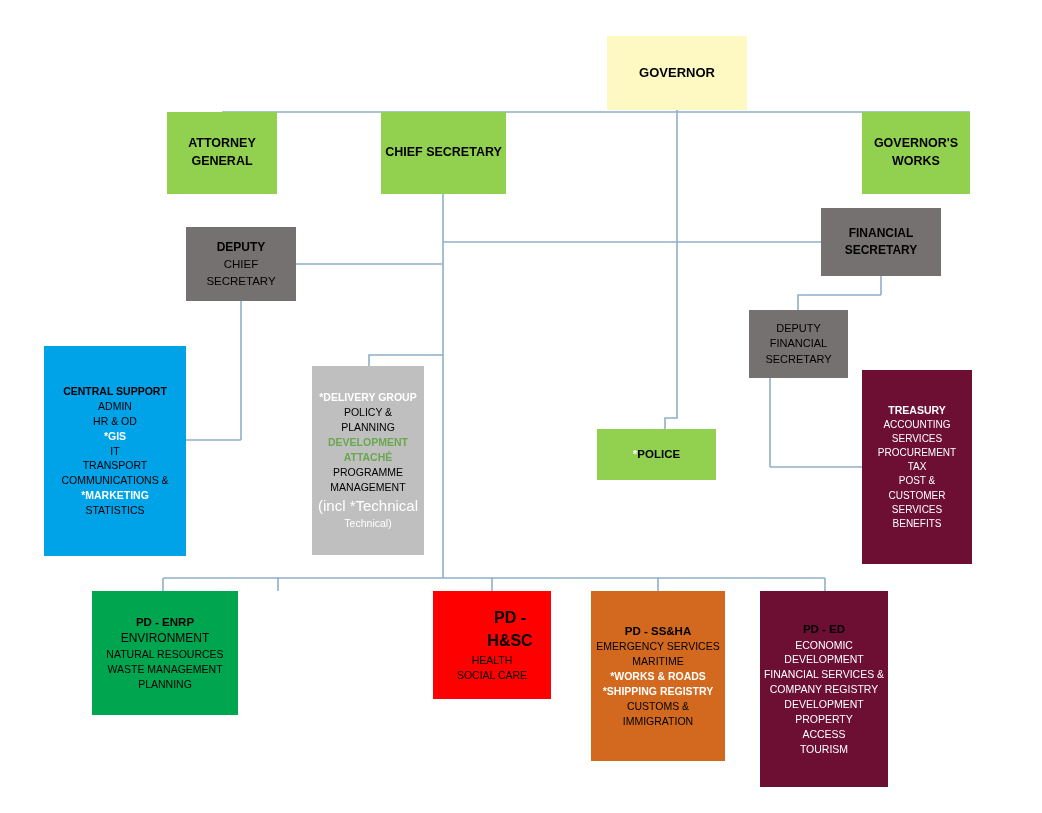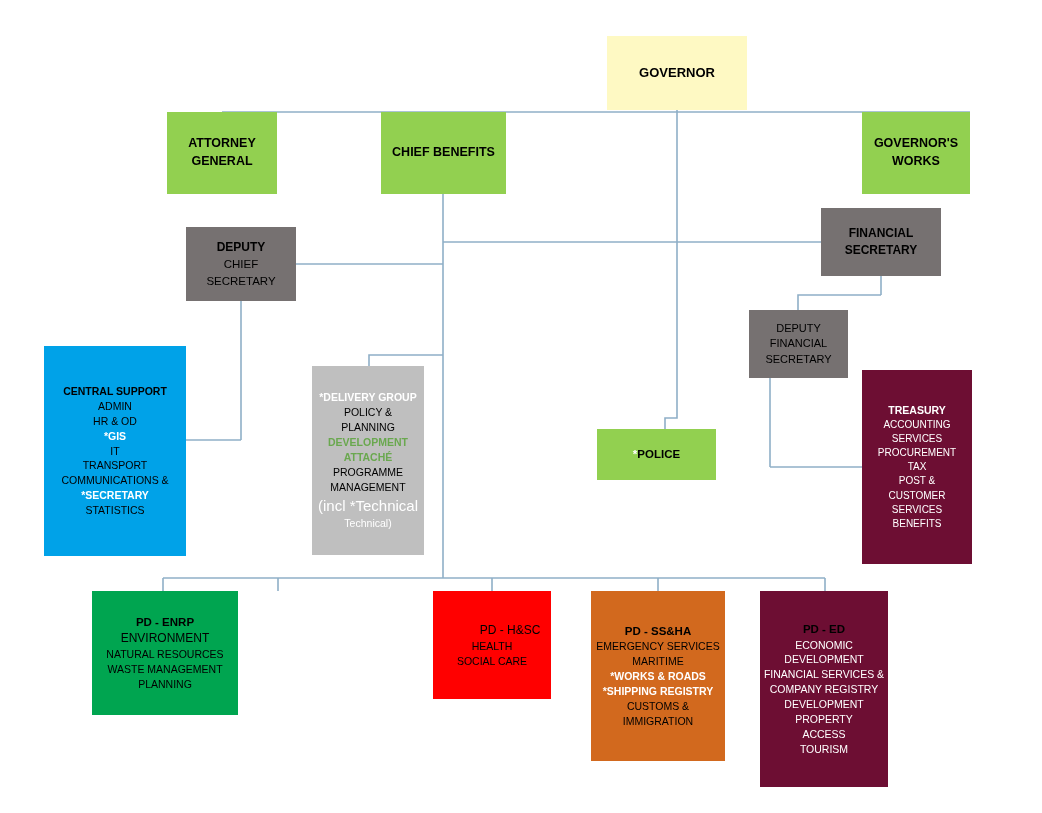--- a/index.html
+++ b/index.html
@@ -78,21 +78,21 @@
       <polyline points="825,578 825,591" fill="none" stroke="#8FAFC7" stroke-width="1.6"></polyline>
     </svg>
 <div class="node" style="left: 607px; top: 36px; width: 140px; height: 74px; background: #fef9c3;">
       <div class="ln ttl" style="color: rgb(0, 0, 0); font-size: 13px; font-weight: bold;">GOVERNOR</div>
     </div>
     <div class="node" style="left: 167px; top: 112px; width: 110px; height: 82px; background: rgb(146, 208, 80);">
       <div class="ln ttl" style="color: rgb(0, 0, 0); font-size: 12.5px; font-weight: bold;">ATTORNEY</div>
       <div class="ln ttl" style="color: rgb(0, 0, 0); font-size: 12.5px; font-weight: bold;">GENERAL</div>
     </div>
     <div class="node" style="left: 381px; top: 112px; width: 125px; height: 82px; background: rgb(146, 208, 80);">
-      <div class="ln ttl" style="color: rgb(0, 0, 0); font-size: 12.5px; font-weight: bold;">CHIEF BENEFITS</div>
+      <div class="ln ttl" style="color: rgb(0, 0, 0); font-size: 12.5px; font-weight: bold;">CHIEF SECRETARY</div>
     </div>
     <div class="node" style="left: 862px; top: 112px; width: 108px; height: 82px; background: rgb(146, 208, 80);">
       <div class="ln ttl" style="color: rgb(0, 0, 0); font-size: 12.5px; font-weight: bold;">GOVERNOR'S</div>
       <div class="ln ttl" style="color: rgb(0, 0, 0); font-size: 12.5px; font-weight: bold;">WORKS</div>
     </div>
     <div class="node" style="left: 186px; top: 227px; width: 110px; height: 74px; background: rgb(118, 113, 113);">
       <div class="ln ttl" style="color: rgb(0, 0, 0); font-size: 12px; font-weight: bold;">DEPUTY</div>
       <div class="ln" style="color: rgb(0, 0, 0); font-size: 11.5px;">CHIEF</div>
       <div class="ln" style="color: rgb(0, 0, 0); font-size: 11.5px;">SECRETARY</div>
     </div>
@@ -106,21 +106,21 @@
       <div class="ln" style="color: rgb(0, 0, 0); font-size: 11px;">SECRETARY</div>
     </div>
     <div class="node" style="left: 44px; top: 346px; width: 142px; height: 210px; background: rgb(0, 162, 232);">
       <div class="ln ttl" style="color: rgb(0, 0, 0); font-size: 10.5px; font-weight: bold;">CENTRAL SUPPORT</div>
       <div class="ln" style="color: rgb(0, 0, 0); font-size: 10.5px;">ADMIN</div>
       <div class="ln" style="color: rgb(0, 0, 0); font-size: 10.5px;">HR &amp; OD</div>
       <div class="ln ttl" style="color: rgb(255, 255, 255); font-size: 10.5px; font-weight: bold;">*GIS</div>
       <div class="ln" style="color: rgb(0, 0, 0); font-size: 10.5px;">IT</div>
       <div class="ln" style="color: rgb(0, 0, 0); font-size: 10.5px;">TRANSPORT</div>
       <div class="ln" style="color: rgb(0, 0, 0); font-size: 10.5px;">COMMUNICATIONS  &amp;</div>
-      <div class="ln ttl" style="color: rgb(255, 255, 255); font-size: 10.5px; font-weight: bold;">*SECRETARY</div>
+      <div class="ln ttl" style="color: rgb(255, 255, 255); font-size: 10.5px; font-weight: bold;">*MARKETING</div>
       <div class="ln" style="color: rgb(0, 0, 0); font-size: 10.5px;">STATISTICS</div>
     </div>
     <div class="node" style="left: 312px; top: 366px; width: 112px; height: 189px; background: rgb(191, 191, 191);">
       <div class="ln ttl" style="color: rgb(255, 255, 255); font-size: 10.5px; font-weight: bold;">*DELIVERY  GROUP</div>
       <div class="ln" style="color: rgb(0, 0, 0); font-size: 10.5px;">POLICY &amp;</div>
       <div class="ln" style="color: rgb(0, 0, 0); font-size: 10.5px;">PLANNING</div>
       <div class="ln ttl" style="color: rgb(106, 168, 79); font-size: 10.5px; font-weight: bold;">DEVELOPMENT</div>
       <div class="ln ttl" style="color: rgb(106, 168, 79); font-size: 10.5px; font-weight: bold;">ATTACHÉ</div>
       <div class="ln" style="color: rgb(0, 0, 0); font-size: 10.5px;">PROGRAMME</div>
       <div class="ln" style="color: rgb(0, 0, 0); font-size: 10.5px;">MANAGEMENT</div>
@@ -142,21 +142,21 @@
       <div class="ln" style="color: rgb(255, 255, 255); font-size: 10px;">BENEFITS</div>
     </div>
     <div class="node" style="left: 92px; top: 591px; width: 146px; height: 124px; background: rgb(0, 165, 80);">
       <div class="ln ttl" style="color: rgb(0, 0, 0); font-size: 11.5px; font-weight: bold;">PD - ENRP</div>
       <div class="ln" style="color: rgb(0, 0, 0); font-size: 12px;">ENVIRONMENT</div>
       <div class="ln" style="color: rgb(0, 0, 0); font-size: 10.5px;">NATURAL  RESOURCES</div>
       <div class="ln" style="color: rgb(0, 0, 0); font-size: 10.5px;">WASTE  MANAGEMENT</div>
       <div class="ln" style="color: rgb(0, 0, 0); font-size: 10.5px;">PLANNING</div>
     </div>
     <div class="node" style="left: 433px; top: 591px; width: 118px; height: 108px; background: rgb(255, 0, 0);">
-      <div class="ln ttl" style="color: rgb(0, 0, 0); font-size: 12px; font-weight: normal; padding-left: 36px;">PD - H&amp;SC</div>
+      <div class="ln ttl" style="color: rgb(0, 0, 0); font-size: 16px; font-weight: bold; padding-left: 36px;">PD - H&amp;SC</div>
       <div class="ln" style="color: rgb(0, 0, 0); font-size: 10.5px;">HEALTH</div>
       <div class="ln" style="color: rgb(0, 0, 0); font-size: 10.5px;">SOCIAL CARE</div>
     </div>
     <div class="node" style="left: 591px; top: 591px; width: 134px; height: 170px; background: rgb(210, 105, 30);">
       <div class="ln ttl" style="color: rgb(0, 0, 0); font-size: 11.5px; font-weight: bold;">PD - SS&amp;HA</div>
       <div class="ln" style="color: rgb(0, 0, 0); font-size: 10.5px;">EMERGENCY  SERVICES</div>
       <div class="ln" style="color: rgb(0, 0, 0); font-size: 10.5px;">MARITIME</div>
       <div class="ln ttl" style="color: rgb(255, 255, 255); font-size: 10.5px; font-weight: bold;">*WORKS &amp; ROADS</div>
       <div class="ln ttl" style="color: rgb(255, 255, 255); font-size: 10.5px; font-weight: bold;">*SHIPPING  REGISTRY</div>
       <div class="ln" style="color: rgb(0, 0, 0); font-size: 10.5px;">CUSTOMS &amp;</div>

